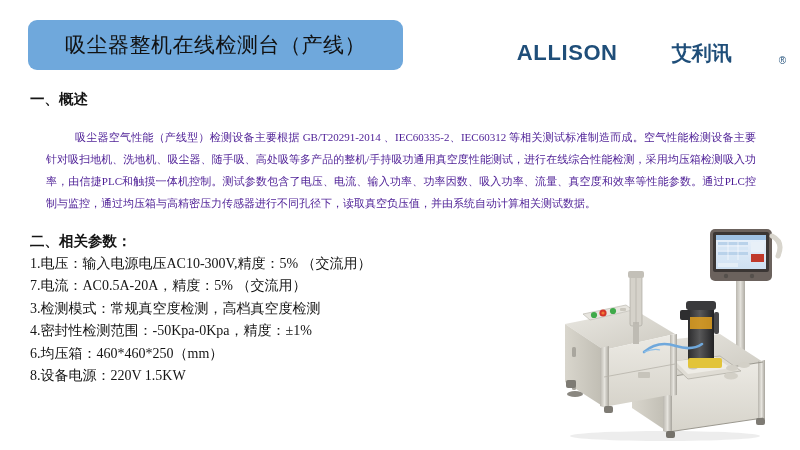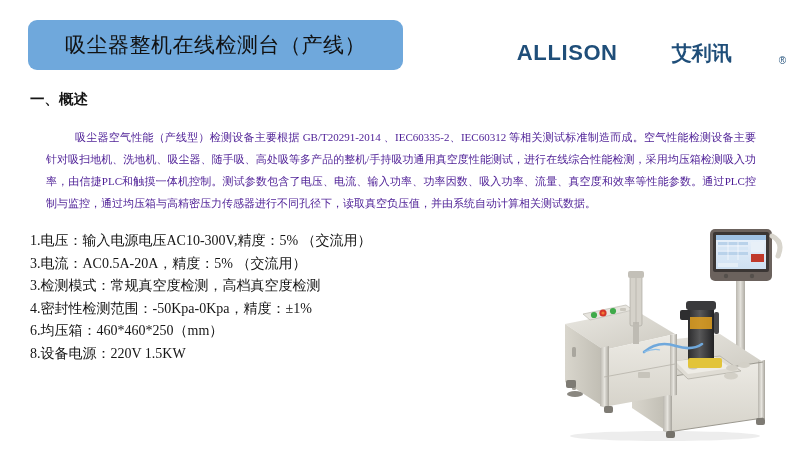--- a/index.html
+++ b/index.html
@@ -136,24 +136,25 @@
   <span class="logo-cn">艾利讯</span>
   <span class="logo-reg">®</span>
 </div>
 
 <div id="content">
 
   <h2 class="section-heading">一、概述</h2>
 
   <p class="overview-para">吸尘器空气性能（产线型）检测设备主要根据 GB/T20291-2014 、IEC60335-2、IEC60312 等相关测试标准制造而成。空气性能检测设备主要针对吸扫地机、洗地机、吸尘器、随手吸、高处吸等多产品的整机/手持吸功通用真空度性能测试，进行在线综合性能检测，采用均压箱检测吸入功率，由信捷PLC和触摸一体机控制。测试参数包含了电压、电流、输入功率、功率因数、吸入功率、流量、真空度和效率等性能参数。通过PLC控制与监控，通过均压箱与高精密压力传感器进行不同孔径下，读取真空负压值，并由系统自动计算相关测试数据。</p>
 
+  <h2 id="params-heading">二、相关参数：</h2>
 
   <ul id="param-list">
     <li>1.电压：输入电源电压AC10-300V,精度：5%  （交流用）</li>
-    <li>3.电流：AC0.5A-20A，精度：5%    （交流用）</li>
+    <li>7.电流：AC0.5A-20A，精度：5%    （交流用）</li>
     <li>3.检测模式：常规真空度检测，高档真空度检测</li>
     <li>4.密封性检测范围：-50Kpa-0Kpa，精度：±1%</li>
     <li>6.均压箱：460*460*250（mm）</li>
     <li>8.设备电源：220V 1.5KW</li>
   </ul>
 </div>
 
 <div id="machine-photo">
   <svg width="280" height="224" viewBox="0 0 280 224" xmlns="http://www.w3.org/2000/svg">
     <defs>

